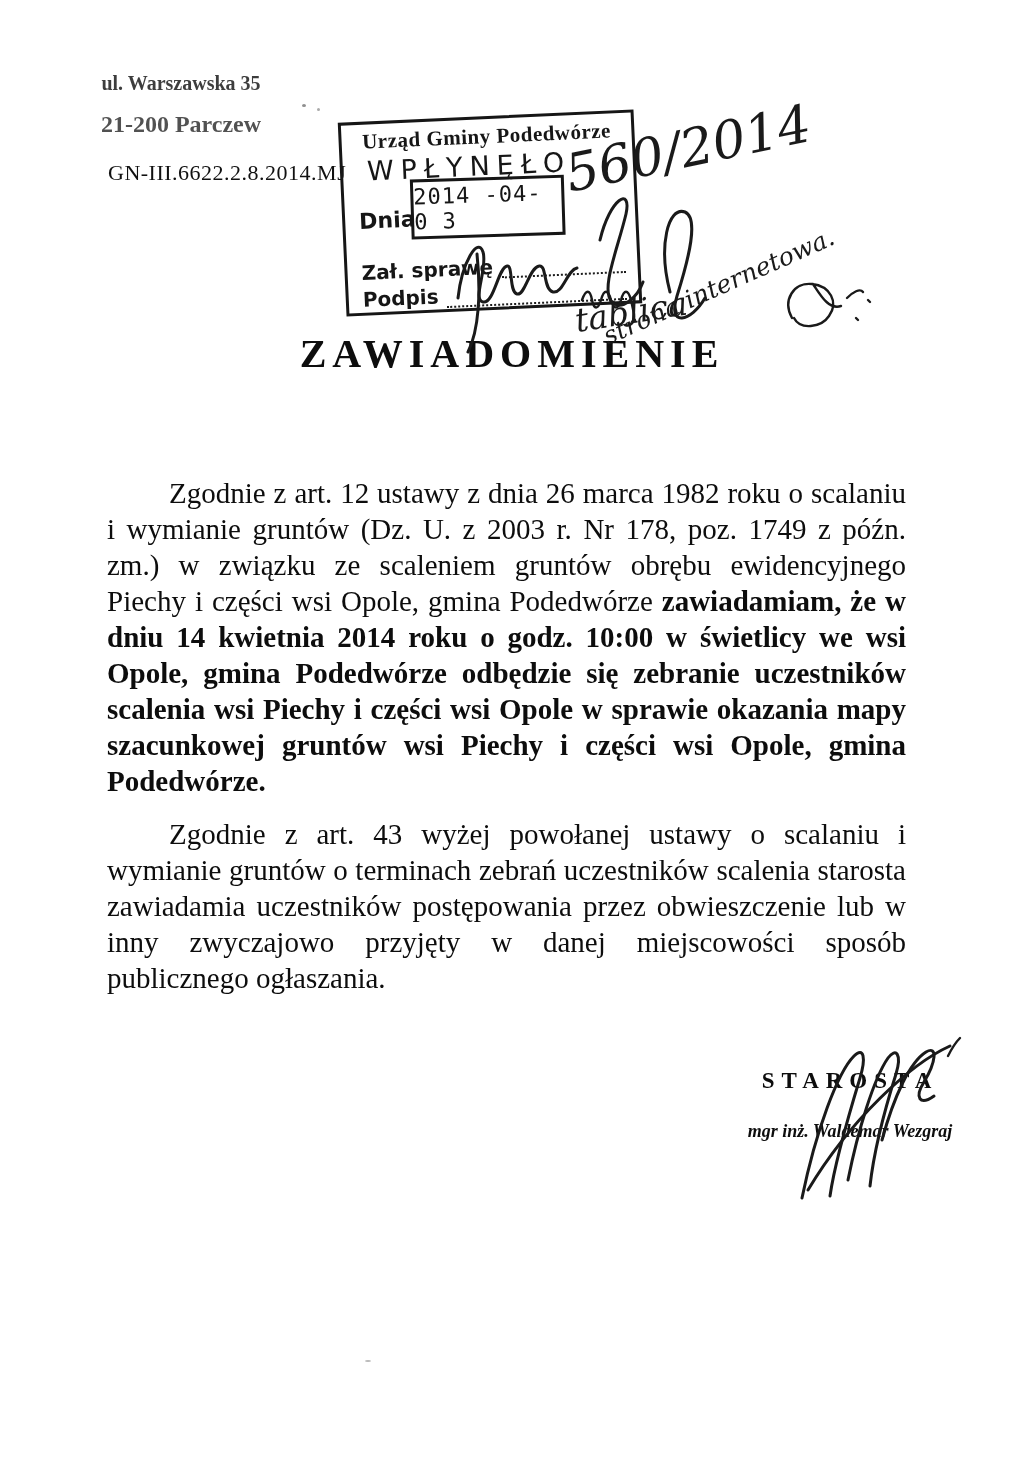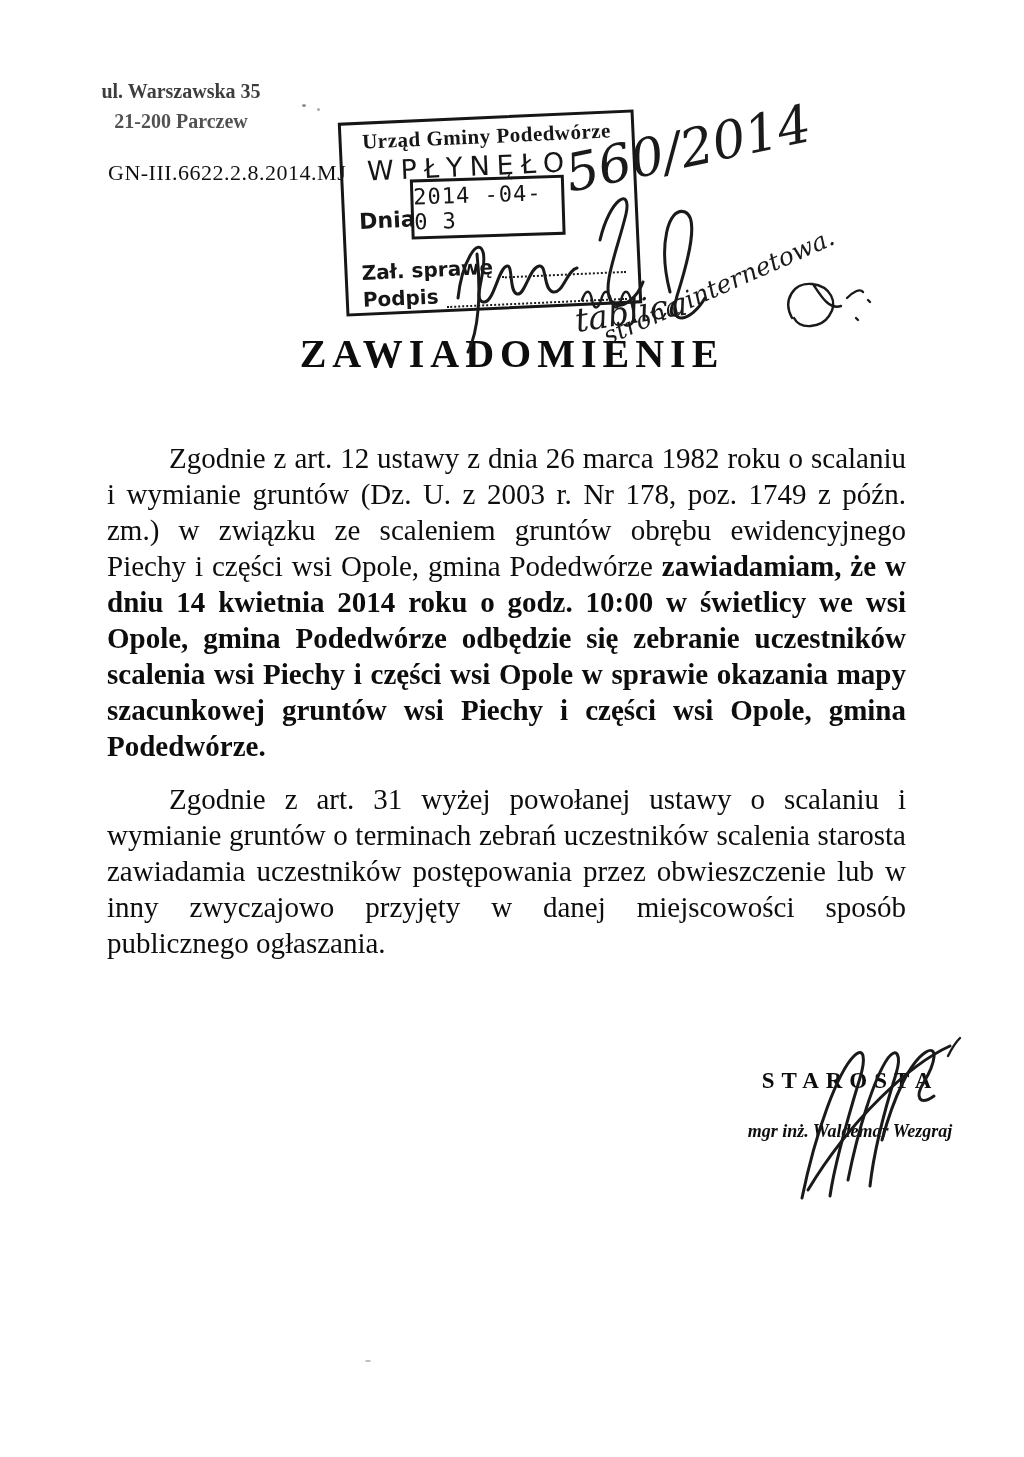--- a/index.html
+++ b/index.html
@@ -18,22 +18,22 @@
   .letterhead {
     position: absolute;
     left: 55px; top: 70px; width: 252px;
     text-align: center;
     font-weight: bold;
     color: #1c1c1c;
     filter: blur(0.5px);
     opacity: 0.85;
   }
   .lh-office { font-size: 20px; letter-spacing: 1px; opacity: 0.8; }
-  .lh-street { font-size: 20px; margin-top: 10px; }
-  .lh-city   { font-size: 20px; margin-top: 7px; opacity: 0.9; }
+  .lh-street { font-size: 20px; margin-top: 2px; }
+  .lh-city   { font-size: 24px; margin-top: 16px; opacity: 0.9; }
 
   .reference {
     position: absolute;
     left: 108px; top: 160px;
     font-size: 22px;
     letter-spacing: 0.5px;
   }
 
   .dateline {
     position: absolute;
@@ -90,21 +90,21 @@
     top: 330px; left: 0; width: 100%;
     text-align: center;
     font-size: 40px; font-weight: bold;
     letter-spacing: 6px;
     color: #0d0d0d;
   }
 
   
   .body-text {
     position: absolute;
-    left: 107px; top: 440px; width: 799px;
+    left: 107px; top: 475px; width: 799px;
     font-size: 29px; line-height: 36px;
     text-align: justify;
     color: #0d0d0d;
   }
   .body-text p { margin: 0 0 17px 0; text-indent: 62px; }
   .body-text strong { font-weight: bold; }
 
   
   .sig-block {
     position: absolute;
@@ -159,21 +159,21 @@
     <div class="stamp-row podpis">
       <span>Podpis</span>
       <span class="dots"></span>
     </div>
   </div>
 
   <div class="title">ZAWIADOMIENIE</div>
 
   <div class="body-text">
     <p><span>Zgodnie z art. 12 ustawy z dnia 26 marca 1982 roku o scalaniu i wymianie gruntów (Dz. U. z 2003 r. Nr 178, poz. 1749 z późn. zm.) w związku ze scaleniem gruntów obrębu ewidencyjnego Piechy i części wsi Opole, gmina Podedwórze </span><strong>zawiadamiam, że w dniu 14 kwietnia 2014 roku o godz. 10:00 w świetlicy we wsi Opole, gmina Podedwórze odbędzie się zebranie uczestników scalenia wsi Piechy i części wsi Opole w sprawie okazania mapy szacunkowej gruntów wsi Piechy i części wsi Opole, gmina Podedwórze.</strong></p>
-    <p>Zgodnie z art. 31 wyżej powołanej ustawy o scalaniu i wymianie gruntów o terminach zebrań uczestników scalenia starosta zawiadamia uczestników postępowania przez obwieszczenie lub w inny zwyczajowo przyjęty w danej miejscowości sposób publicznego ogłaszania.</p>
+    <p>Zgodnie z art. 43 wyżej powołanej ustawy o scalaniu i wymianie gruntów o terminach zebrań uczestników scalenia starosta zawiadamia uczestników postępowania przez obwieszczenie lub w inny zwyczajowo przyjęty w danej miejscowości sposób publicznego ogłaszania.</p>
   </div>
 
   <div class="sig-block">
     <div class="sig-role">STAROSTA</div>
     <div class="sig-name">mgr inż. Waldemar Wezgraj</div>
   </div>
 
   <div class="speck s1"></div>
   <div class="speck s2"></div>
   <div class="speck s3"></div>

